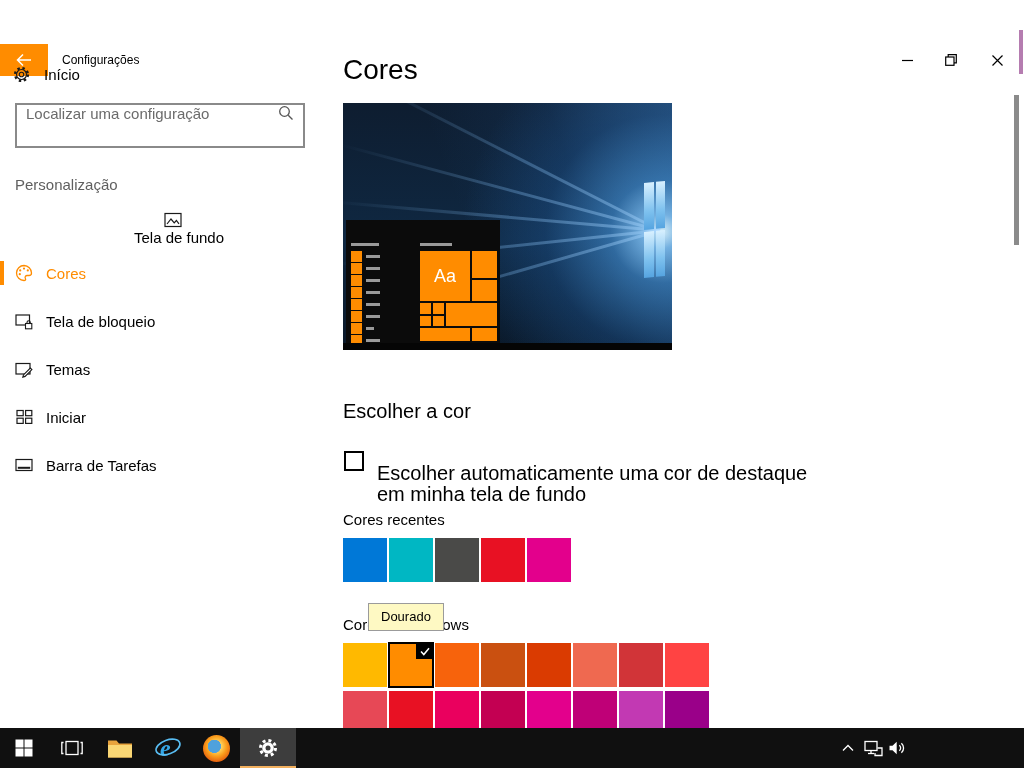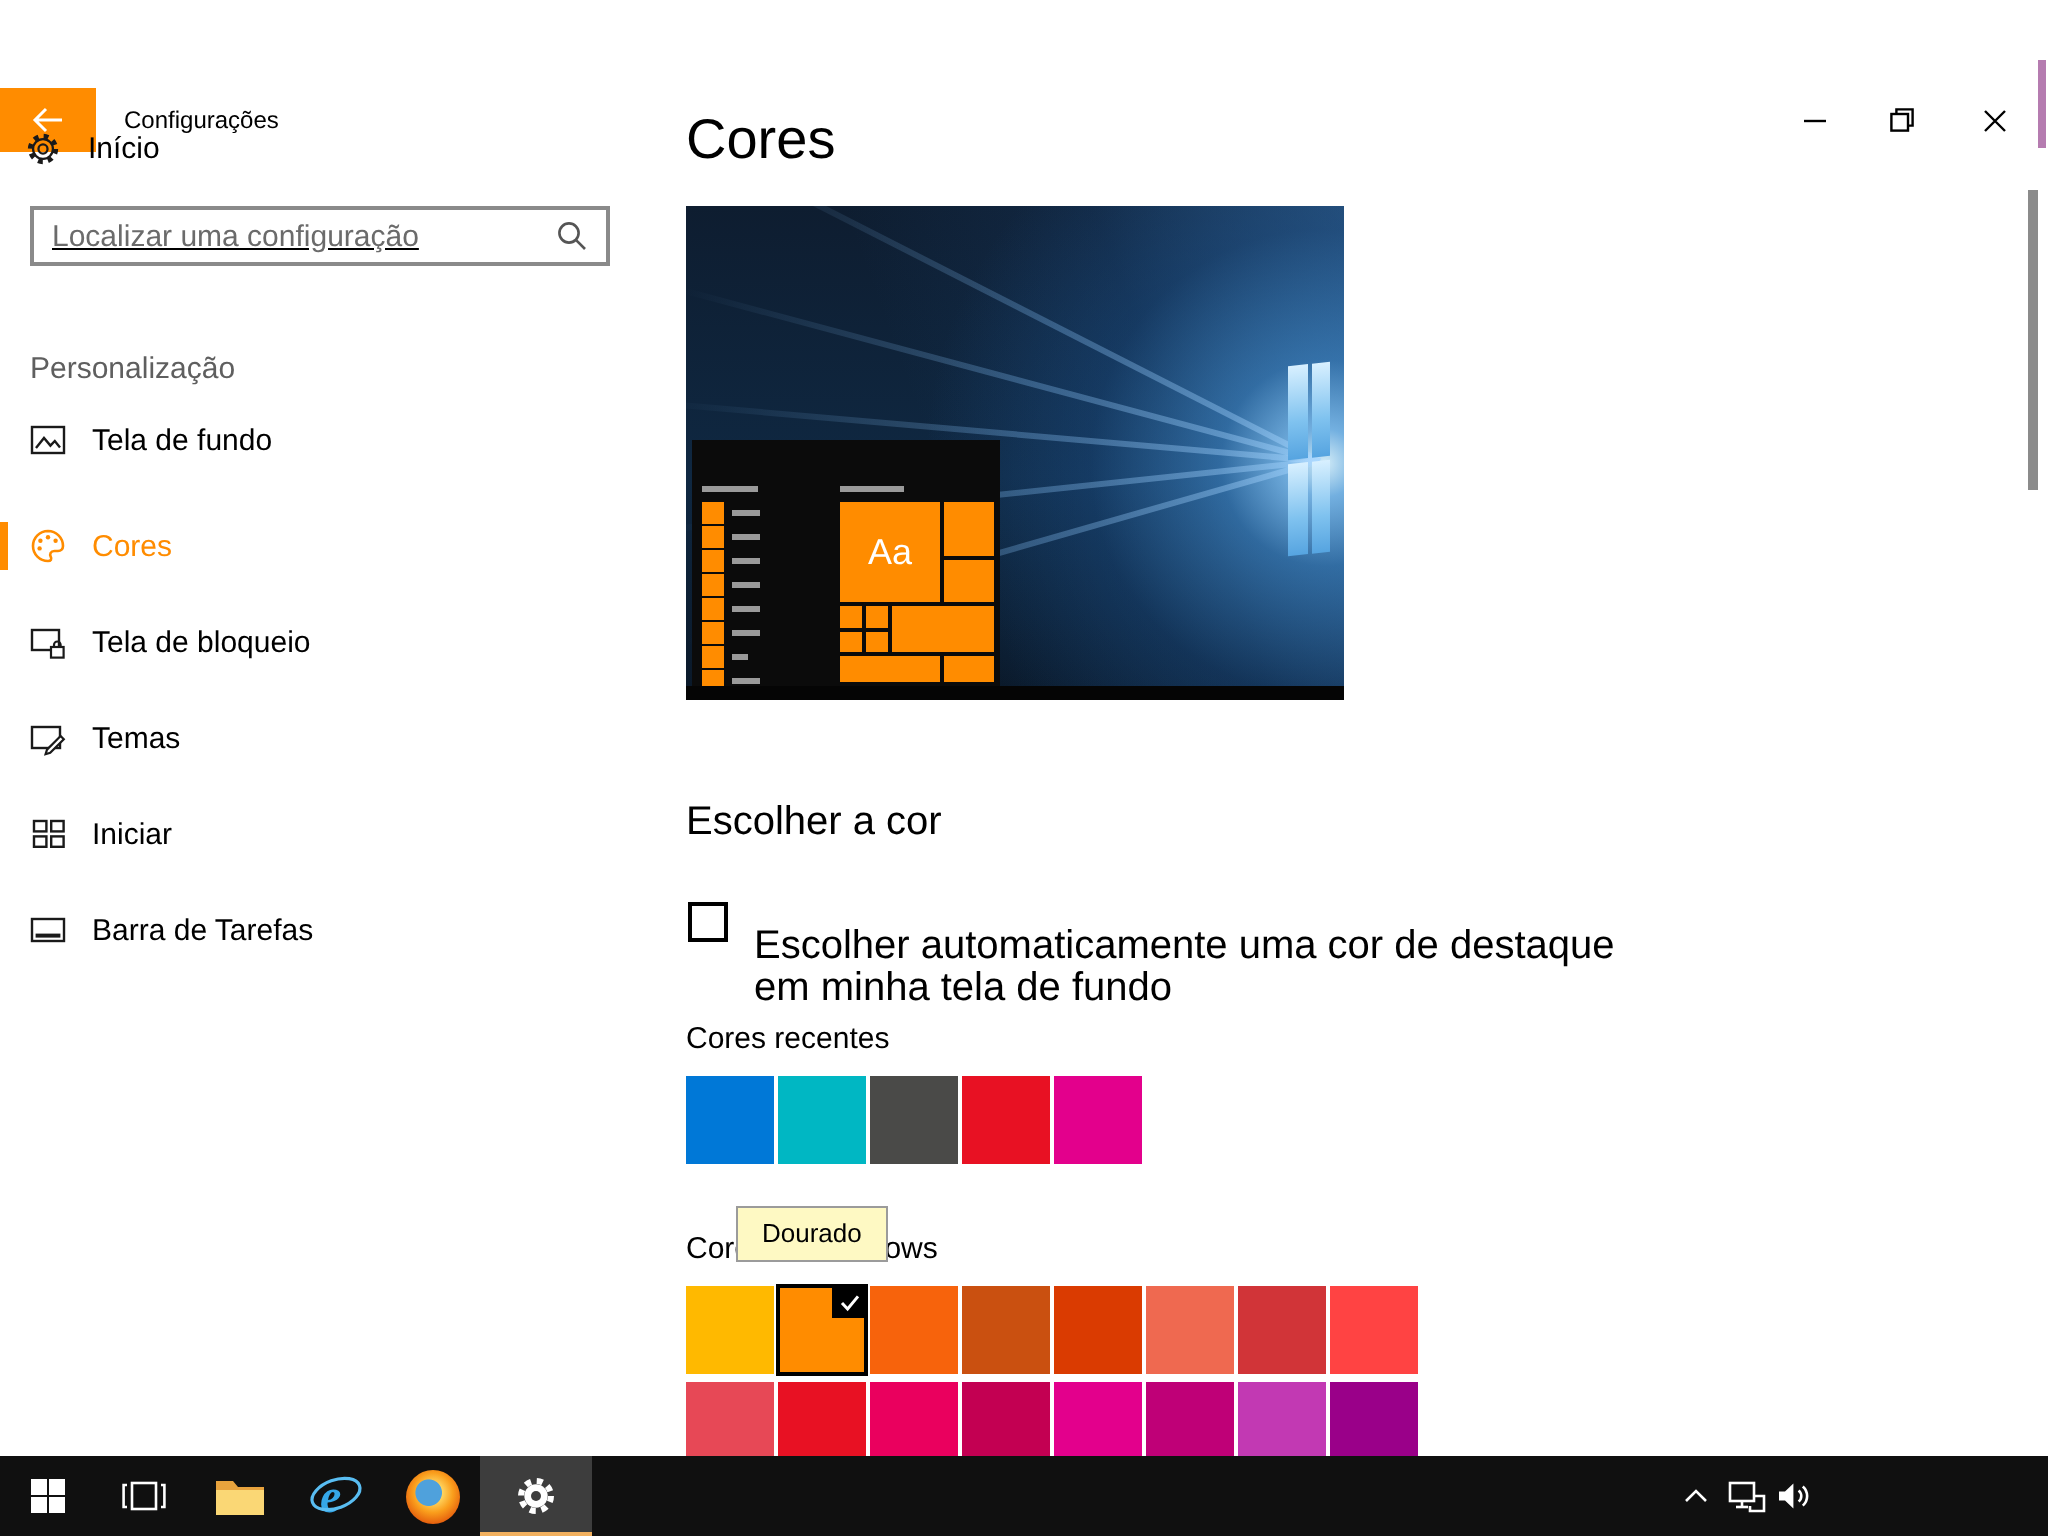--- a/index.html
+++ b/index.html
@@ -9,21 +9,21 @@
 
   
   #titlebar { left:0; top:0; width:1024px; height:32px; background:#fff;margin-top:44px; }
   #back-btn { left:0; top:0; width:48px; height:32px; display:flex; align-items:center; justify-content:center; cursor:pointer; }
   #app-title { left:62px; top:9px; font-size:12px; color:#000; }
   .winctl { top:0; width:46px; height:32px; display:flex; align-items:center; justify-content:center; cursor:pointer; }
 
   
   #home-row { left:13px; top:60px; width:300px; height:28px; display:flex; align-items:center; cursor:pointer; }
   #home-row .lbl { margin-left:14px; font-size:15px; color:#000; }
-  #search-box { left:15px; top:103px; width:290px; height:30px; border:2px solid #8a8a8a; background:#fff; display:flex; align-items:center;text-decoration:underline; }
+  #search-box { left:15px; top:103px; width:290px; height:45px; border:2px solid #8a8a8a; background:#fff; display:flex; align-items:flex-start; }
   #search-box input { border:none; outline:none; flex:1; padding:0 8px 0 9px; font-size:15px; color:#333; font-family:inherit; background:transparent; }
   #search-box input::placeholder { color:#6b6b6b; opacity:1; }
   #search-icon-wrap { width:34px; display:flex; justify-content:center; }
   #sb-section { left:15px; top:176px; font-size:15px; color:#5f5f5f; }
   .sb-item { left:0; width:330px; height:48px; display:flex; align-items:center; padding-left:15px; cursor:pointer; }
   .sb-item .ic { width:18px; height:18px; display:flex; align-items:center; justify-content:center; }
   .sb-item .lbl { margin-left:13px; font-size:15px; color:#000; white-space:nowrap; }
   .sb-item.selected .lbl { color:#FF8C00; }
   .sel-bar { left:0; width:4px; height:24px; }
 
@@ -117,21 +117,21 @@
   <span id="search-icon-wrap">
     <svg width="16" height="16" viewBox="0 0 16 16">
         <circle cx="6.5" cy="6.5" r="4.8" fill="none" stroke="#555" stroke-width="1.3"></circle>
         <line x1="10.2" y1="10.2" x2="14.5" y2="14.5" stroke="#555" stroke-width="1.3"></line>
       </svg>
   </span>
 </div>
 
 <div class="abs" id="sb-section">Personalização</div>
 
-<div class="abs sb-item" style="top:196px;">
+<div class="abs sb-item" style="top:211px;flex-direction:column;">
   <span class="ic">
     <svg width="18" height="16" viewBox="0 0 18 16">
         <rect x="1" y="1.5" width="16" height="13" fill="none" stroke="#1a1a1a" stroke-width="1.2"></rect>
         <path d="M3 12 L7 7 l3.2 3.8 L12.4 8.5 15 11.8" fill="none" stroke="#1a1a1a" stroke-width="1.2"></path>
       </svg>
   </span>
   <span class="lbl">Tela de fundo</span>
 </div>
 
 <div class="abs sb-item selected" style="top:249px;">

